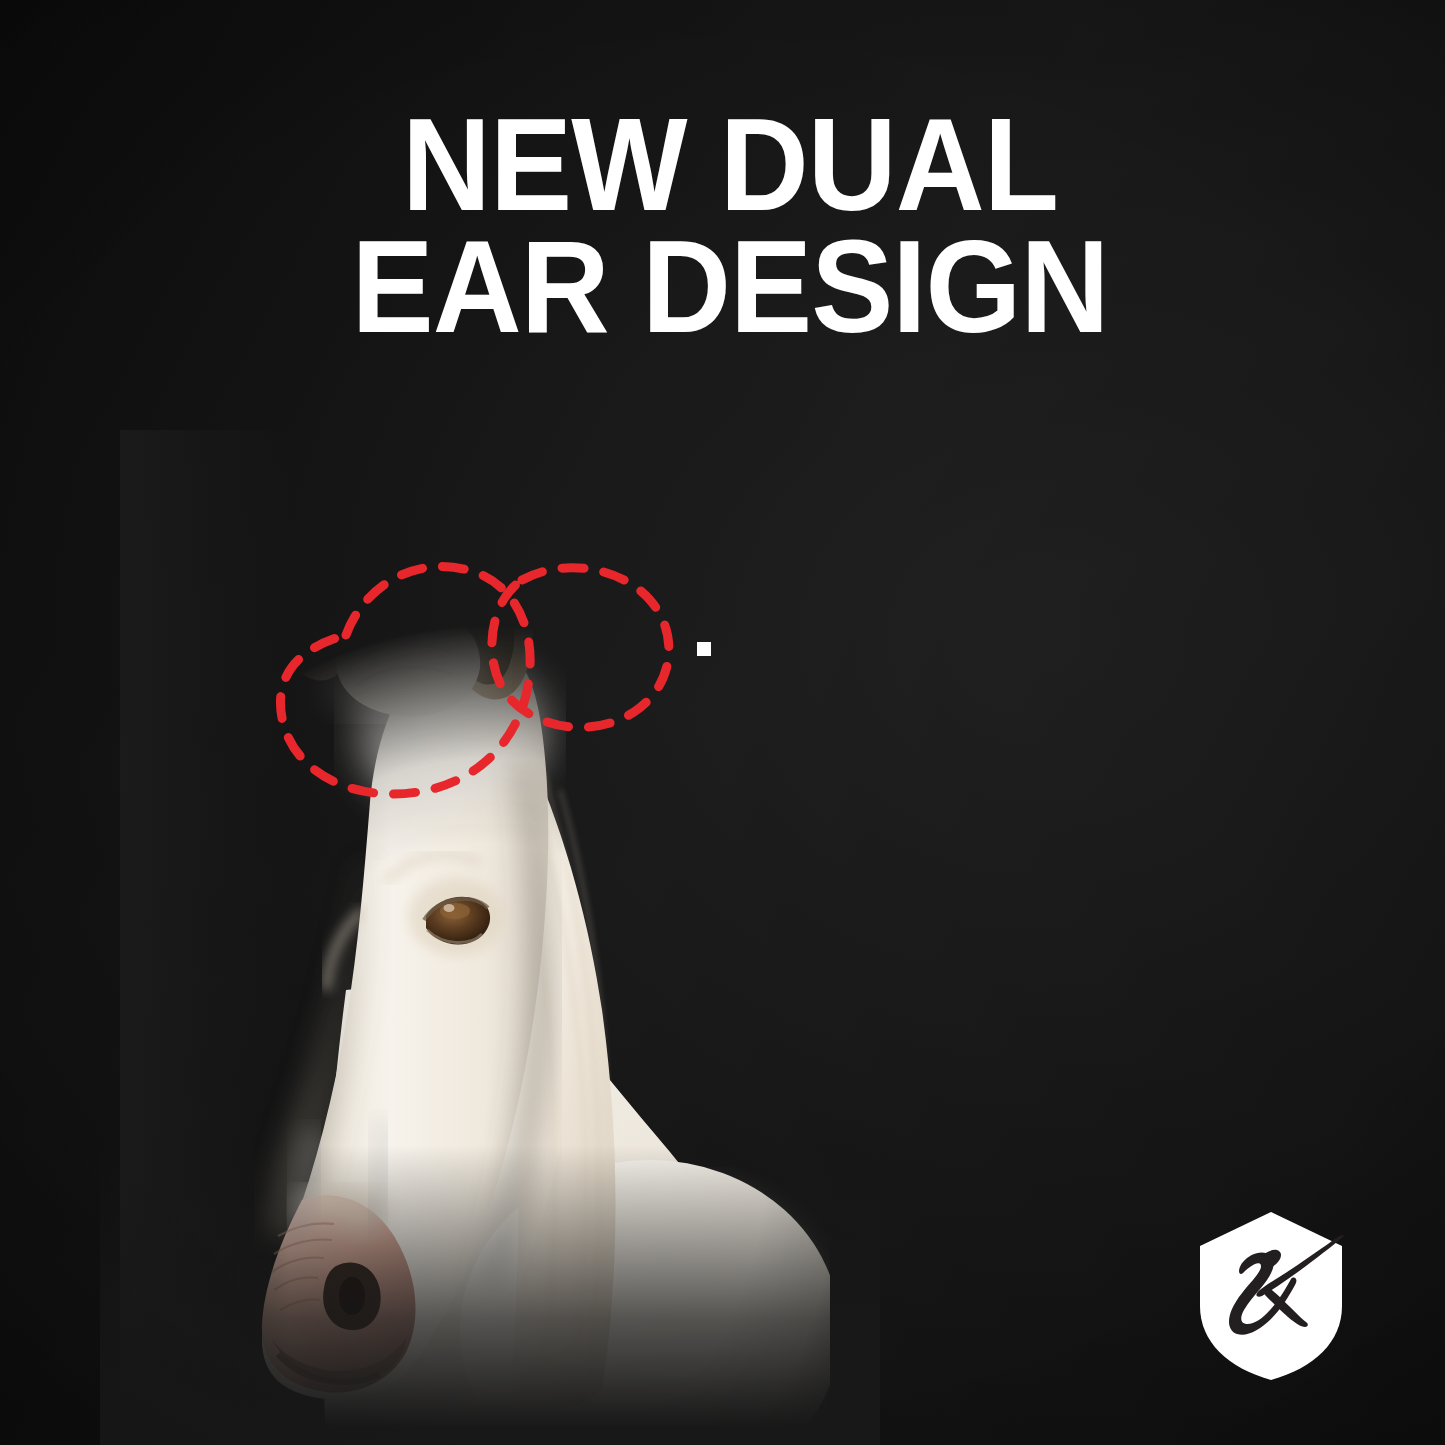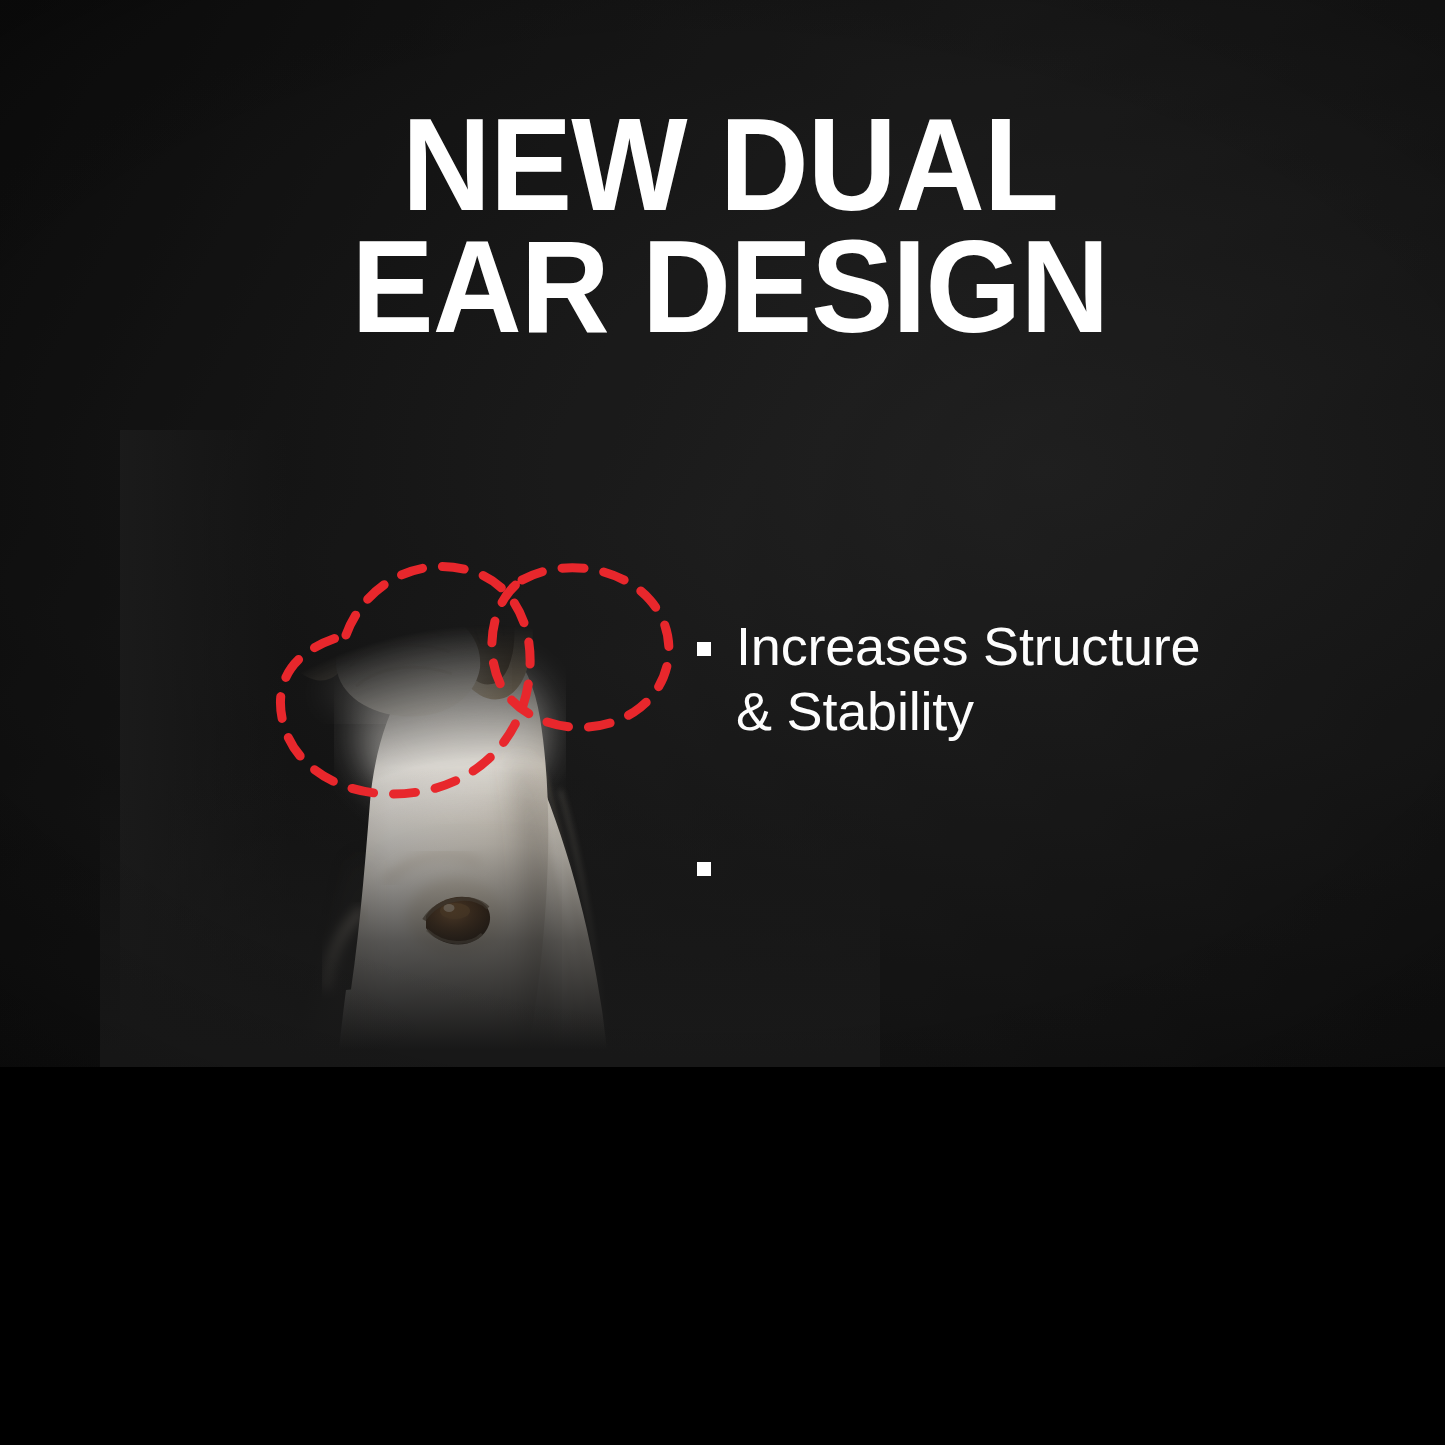--- a/index.html
+++ b/index.html
@@ -8,21 +8,21 @@
     padding: 0;
     background: #000;
   }
   body {
     font-family: "Liberation Sans", sans-serif;
   }
 
   #ad {
     position: relative;
     width: 1445px;
-    height: 1067px;
+    height: 1445px;
     overflow: hidden;
     background: #c2410c;
   }
 
   
   .bg-base {
     position: absolute;
     inset: 0;
     background:
       radial-gradient(120% 100% at 72% 44%, #3a3a3a 0%, #313131 28%, #262626 58%, #1d1d1d 80%, #171717 100%);
@@ -361,25 +361,20 @@
   </svg>
 
   <div class="bg-vig"></div>
 
   <div class="title">
     <span class="title-line">NEW DUAL</span>
     <span class="title-line">EAR DESIGN</span>
   </div>
 
   <div class="bullets">
-    <div class="bullet-row">
-      <span class="bullet-marker"></span>
-      <span class="bullet-text">Increases Structure
-&amp; Stability</span>
-    </div>
     <div class="bullet-row">
       <span class="bullet-marker"></span>
     </div>
   </div>
 
   <div class="logo">
     <svg viewBox="0 0 150 172" width="150" height="172">
       <path d="M75 2 L146 36 L146 96 C146 132 118 158 75 170 C32 158 4 132 4 96 L4 36 Z" fill="#ffffff"></path>
       <g fill="#231f20">
         <path d="M47 52

